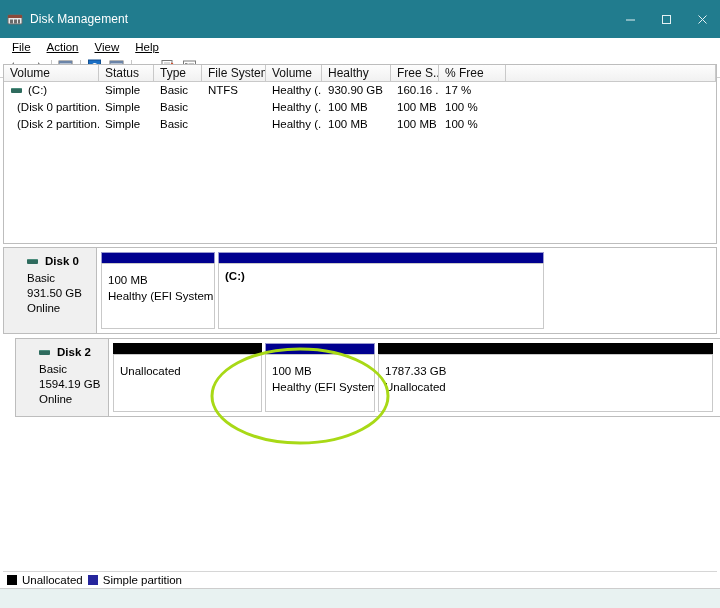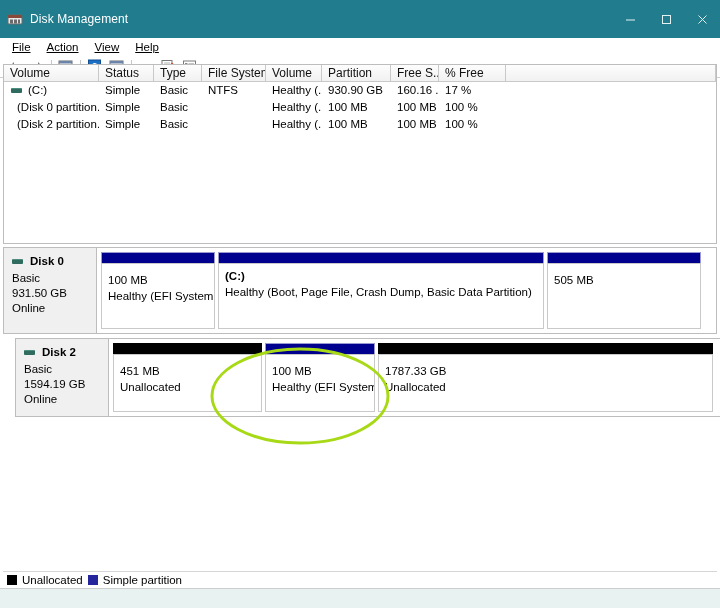--- a/index.html
+++ b/index.html
@@ -75,21 +75,21 @@
   .vl-cell.volname { display:flex; align-items:center; padding-left:7px; }
 
   
   .disk-area { position:absolute; left:3px; top:247px; width:714px; height:320px; }
   .disk-panel {
     position:relative; width:714px; background:#ffffff;
     border:1px solid #bdbdbd; display:flex; margin-bottom:4px;
   }
   .disk-label {
     width:93px; flex:0 0 93px; background:#f0f0f0; border-right:1px solid #bdbdbd;
-    padding:7px 0 0 8px;
+    padding:7px 0 0 23px;
   }
   .disk-label .dl-title { display:flex; align-items:center; font-weight:bold; font-size:11.5px; margin-bottom:4px; }
   .disk-label .dl-title .vol-icon { margin-right:7px; }
   .disk-label .dl-line { font-size:11.5px; line-height:15px; color:#000; }
   .disk-parts { flex:1 1 auto; position:relative; padding:4px 4px 4px 4px; display:flex; gap:3px; background:#ffffff; }
   .part { position:relative; display:flex; flex-direction:column; background:#ffffff; }
   .part .cap-bar { height:11px; width:100%; }
   .part .cap-bar.primary { background:#00008f; border:1px solid #9a9ad0; border-bottom:none; }
   .part .cap-bar.unalloc { background:#000000; border:1px solid #000000; border-bottom:none; }
   .part .pbody {
@@ -220,21 +220,21 @@
     </div>
   </div>
 
   <div class="vol-list">
     <div class="vl-header">
       <div class="th" style="width:95px">Volume</div>
       <div class="th" style="width:55px">Status</div>
       <div class="th" style="width:48px">Type</div>
       <div class="th" style="width:64px">File System</div>
       <div class="th" style="width:56px">Volume</div>
-      <div class="th" style="width:69px">Partition</div>
+      <div class="th" style="width:69px">Healthy</div>
       <div class="th" style="width:48px">Free S...</div>
       <div class="th" style="width:67px">% Free</div>
       <div class="th" style="flex:1 1 auto"></div>
     </div>
     <div class="vl-body">
 
       <div class="vl-row">
         <div class="vl-cell volname" style="width:95px">
           <span class="vol-icon"></span>
           <span>(C:)</span>
@@ -299,53 +299,43 @@
             <div class="pline bold"></div>
             <div class="pline">100 MB</div>
             <div class="pline">Healthy (EFI System Pa</div>
           </div>
         </div>
 
         <div class="part" style="width:326px">
           <div class="cap-bar primary"></div>
           <div class="pbody" style="padding-top:4px">
             <div class="pline bold">(C:)</div>
-            <div class="pline">Healthy (Boot, Page File, Crash Dump, Basic Data Partition)</div>
-          </div>
-        </div>
-
-        <div class="part" style="width:154px">
-          <div class="cap-bar primary"></div>
-          <div class="pbody">
-            <div class="pline bold"></div>
-            <div class="pline">505 MB</div>
-            <div class="pline"></div>
-          </div>
-        </div>
+          </div>
+        </div>
+
 
       </div>
     </div>
 
     <div class="disk-panel" style="height:79px;margin-left:12px;">
       <div class="disk-label">
         <div class="dl-title">
           <span class="vol-icon"></span>
           <span>Disk 2</span>
         </div>
         <div class="dl-line">Basic</div>
         <div class="dl-line">1594.19 GB</div>
         <div class="dl-line">Online</div>
       </div>
       <div class="disk-parts">
 
         <div class="part" style="width:149px">
           <div class="cap-bar unalloc"></div>
           <div class="pbody">
             <div class="pline bold"></div>
-            <div class="pline">451 MB</div>
             <div class="pline">Unallocated</div>
           </div>
         </div>
 
         <div class="part" style="width:110px">
           <div class="cap-bar primary"></div>
           <div class="pbody">
             <div class="pline bold"></div>
             <div class="pline">100 MB</div>
             <div class="pline">Healthy (EFI System Pa</div>

